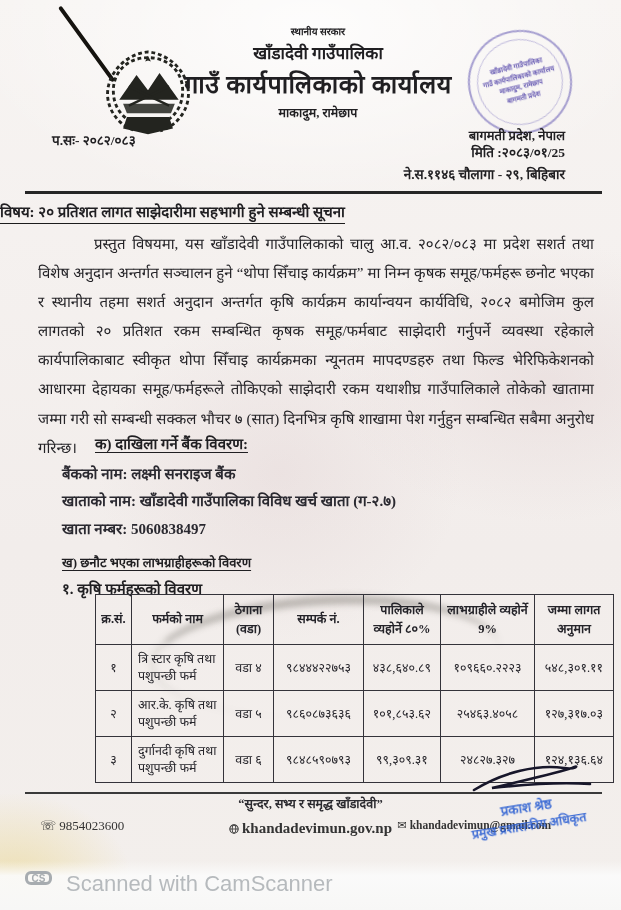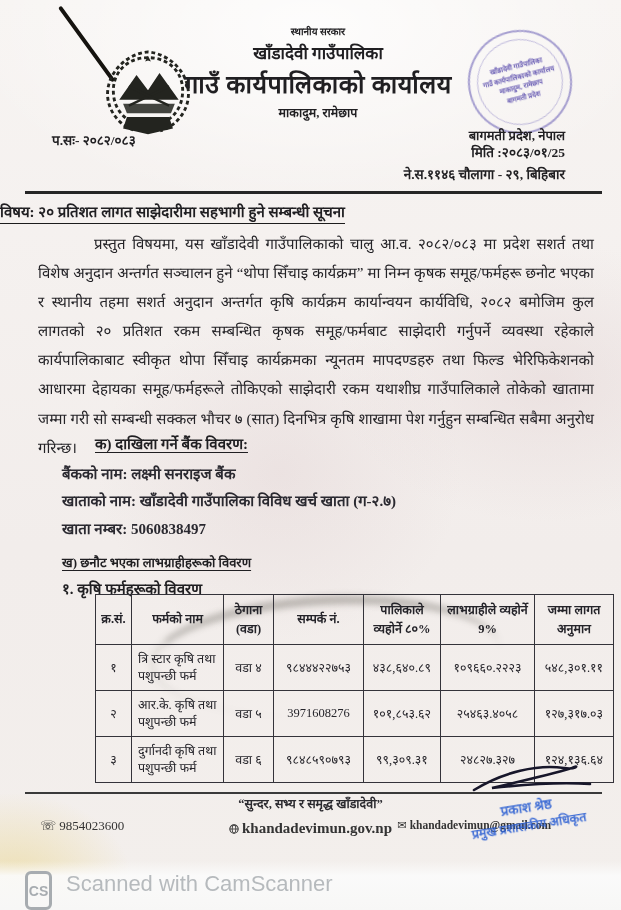--- a/index.html
+++ b/index.html
@@ -86,23 +86,23 @@
   .contact-mail { position:absolute; right:70px; top:818px; font-size:11.5px; font-weight:bold; color:#333; }
   .ic { display:inline-block; margin-right:3px; font-family:"DejaVu Sans",sans-serif; }
 
   .stamp-blue { position:absolute; left:430px; top:798px; width:195px;
     transform:rotate(-9deg); color:#2a5ed2; text-align:center; opacity:.88; filter:blur(.3px); }
   .stamp-blue .nm { font-size:13.5px; font-weight:bold; }
   .stamp-blue .tt { font-size:12.5px; font-weight:bold; margin-top:1px; }
 
   .cs-bar { position:absolute; left:0; right:0; bottom:0; height:49px;
     background:linear-gradient(rgba(250,250,250,.0), rgba(251,251,251,.92) 30%, #f7f7f6); }
-  .cs-badge { position:absolute; left:25px; top:10px; width:27px; height:39px;
+  .cs-badge { position:absolute; left:25px; top:10px; width:27px; height:14px;
     border:3px solid #a7acb0; border-radius:6px; color:#a7acb0;
-    font-family:"Liberation Sans","DejaVu Sans",sans-serif; font-weight:bold; font-size:14px;
+    font-family:"Liberation Sans","DejaVu Sans",sans-serif; font-weight:bold; font-size:10px;
     display:flex; align-items:center; justify-content:center; }
   .cs-text { position:absolute; left:66px; top:10px; color:#b6babd;
     font-family:"Liberation Sans","DejaVu Sans",sans-serif; font-size:22px; }
 </style>
 </head>
 <body>
 
 <div class="page">
 
   <div class="corner-mark"></div>
@@ -191,21 +191,21 @@
         <td>वडा ४</td>
         <td>९८४४४२२७५३</td>
         <td>४३८,६४०.८९</td>
         <td>१०९६६०.२२२३</td>
         <td>५४८,३०१.११</td>
       </tr>
       <tr>
         <td>२</td>
         <td class="name">आर.के. कृषि तथा पशुपन्छी फर्म</td>
         <td>वडा ५</td>
-        <td>3971608276</td>
+        <td>९८६०८७३६३६</td>
         <td>१०१,८५३.६२</td>
         <td>२५४६३.४०५८</td>
         <td>१२७,३१७.०३</td>
       </tr>
       <tr>
         <td>३</td>
         <td class="name">दुर्गानदी कृषि तथा पशुपन्छी फर्म</td>
         <td>वडा ६</td>
         <td>९८४८५९०७९३</td>
         <td>९९,३०९.३१</td>

